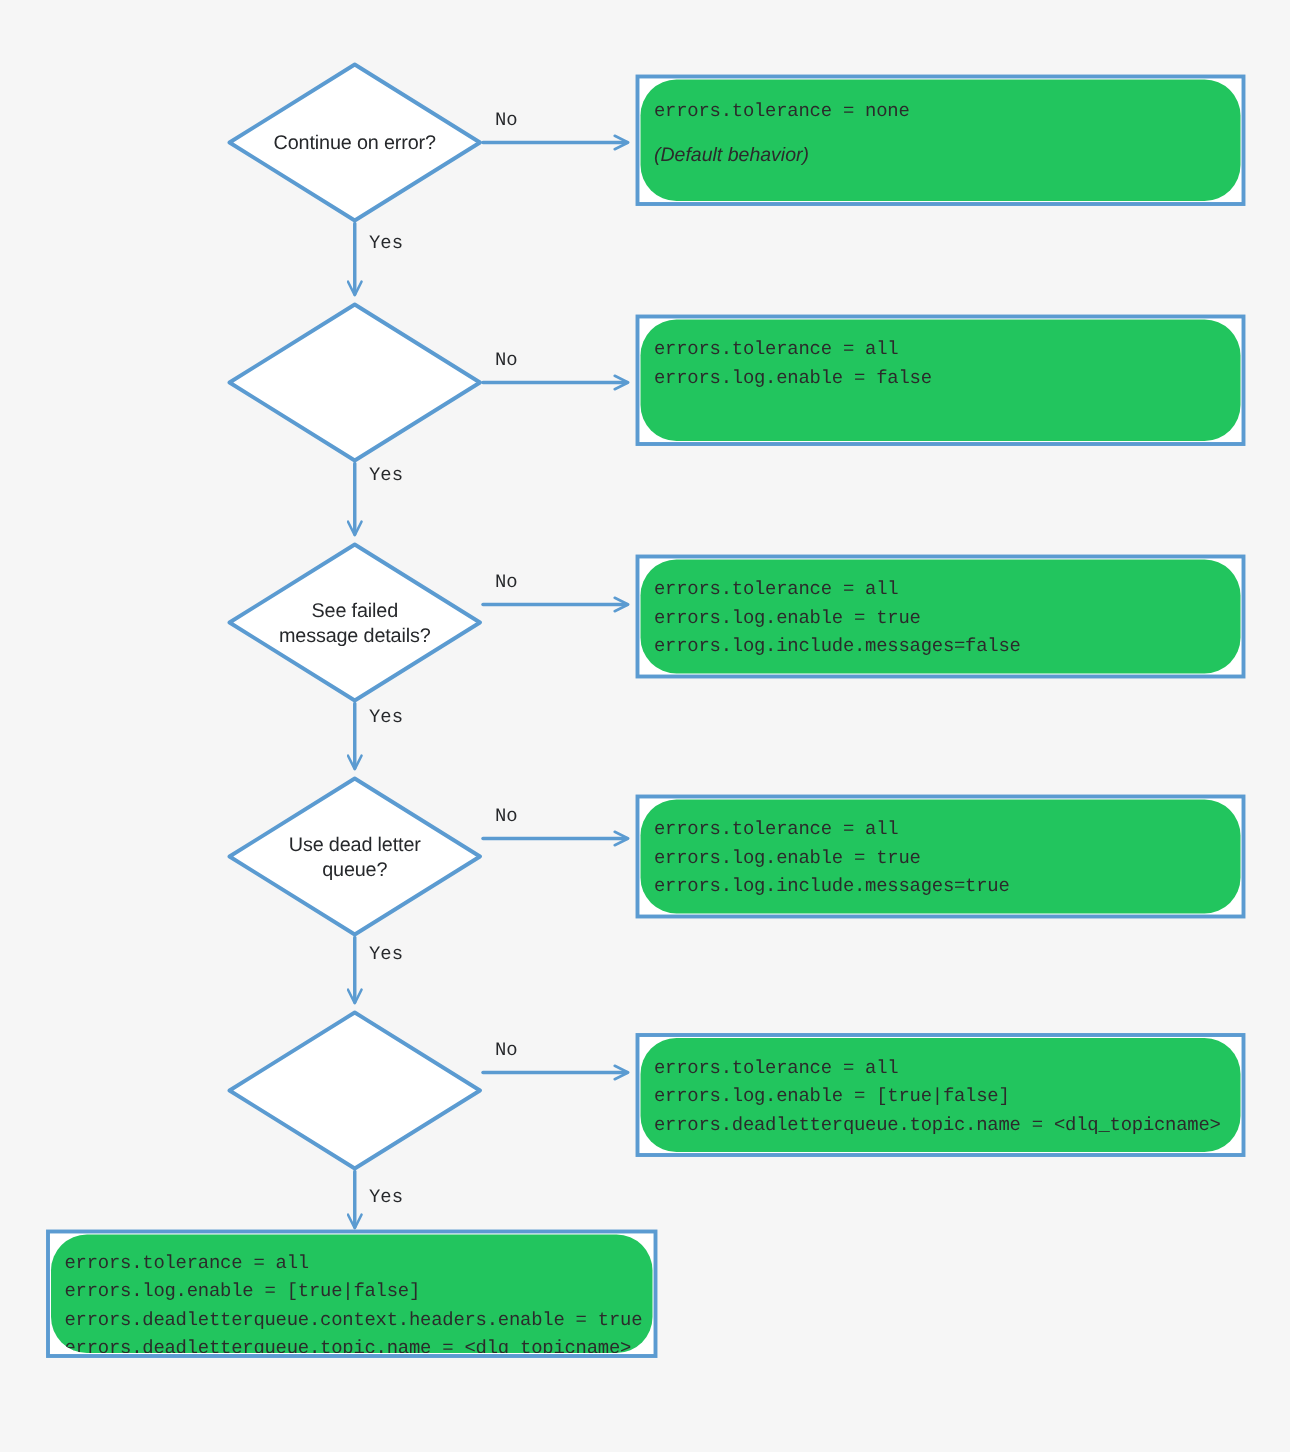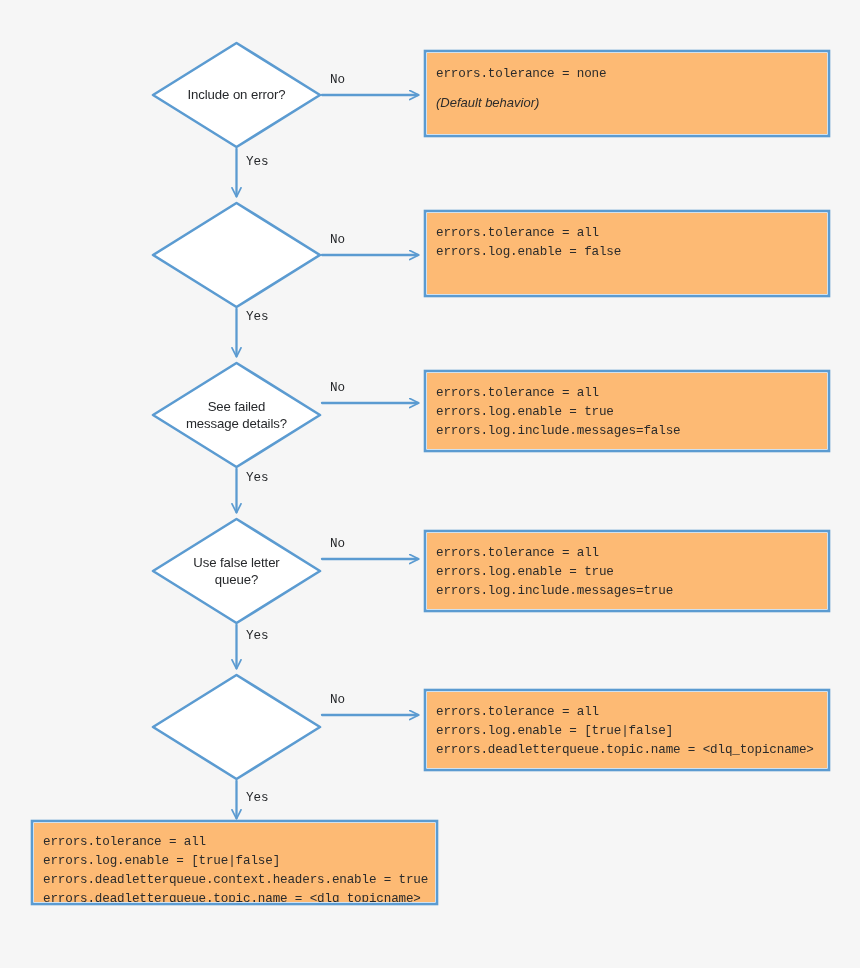--- a/index.html
+++ b/index.html
@@ -37,23 +37,24 @@
     font-family: "Liberation Sans", sans-serif;
     letter-spacing: -0.1px;
     white-space: pre-line;
     display: flex;
     align-items: center;
     justify-content: center;
   }
   
   .codebox {
     position: absolute;
-    background: #fdba74;
+    background: #22c55e;
     box-sizing: border-box;
     overflow: hidden;
+    border-radius: 24px;
   }
   .codebox .code {
     font-family: "Liberation Mono", "DejaVu Sans Mono", monospace;
     font-size: 12.6px;
     line-height: 19px;
     color: #2b2b2b;
     white-space: pre;
     letter-spacing: -0.15px;
   }
   .codebox .note {
@@ -112,27 +113,27 @@
       <line x1="322" y1="715" x2="418" y2="715" marker-end="url(#ah)"></line>
 
       <line x1="236.5" y1="149" x2="236.5" y2="196" marker-end="url(#ah)"></line>
       <line x1="236.5" y1="309" x2="236.5" y2="356" marker-end="url(#ah)"></line>
       <line x1="236.5" y1="469" x2="236.5" y2="512" marker-end="url(#ah)"></line>
       <line x1="236.5" y1="625" x2="236.5" y2="668" marker-end="url(#ah)"></line>
       <line x1="236.5" y1="781" x2="236.5" y2="818" marker-end="url(#ah)"></line>
     </g>
   </svg>
 
-  <div class="diamond-label" style="left:156px; top:60px; width:161px; height:70px;">Include on error?</div>
+  <div class="diamond-label" style="left:156px; top:60px; width:161px; height:70px;">Continue on error?</div>
 
 
   <div class="diamond-label" style="left:152px; top:380px; width:169px; height:70px;text-align:center;">See failed
 message details?</div>
 
-  <div class="diamond-label" style="left:152px; top:536px; width:169px; height:70px;">Use false letter
+  <div class="diamond-label" style="left:152px; top:536px; width:169px; height:70px;">Use dead letter
 queue?</div>
 
 
   <div class="edge-label" style="left:330px; top:73px;">No</div>
   <div class="edge-label" style="left:330px; top:233px;">No</div>
   <div class="edge-label" style="left:330px; top:381px;">No</div>
   <div class="edge-label" style="left:330px; top:537px;">No</div>
   <div class="edge-label" style="left:330px; top:693px;">No</div>
 
   <div class="edge-label" style="left:246px; top:155px;">Yes</div>

